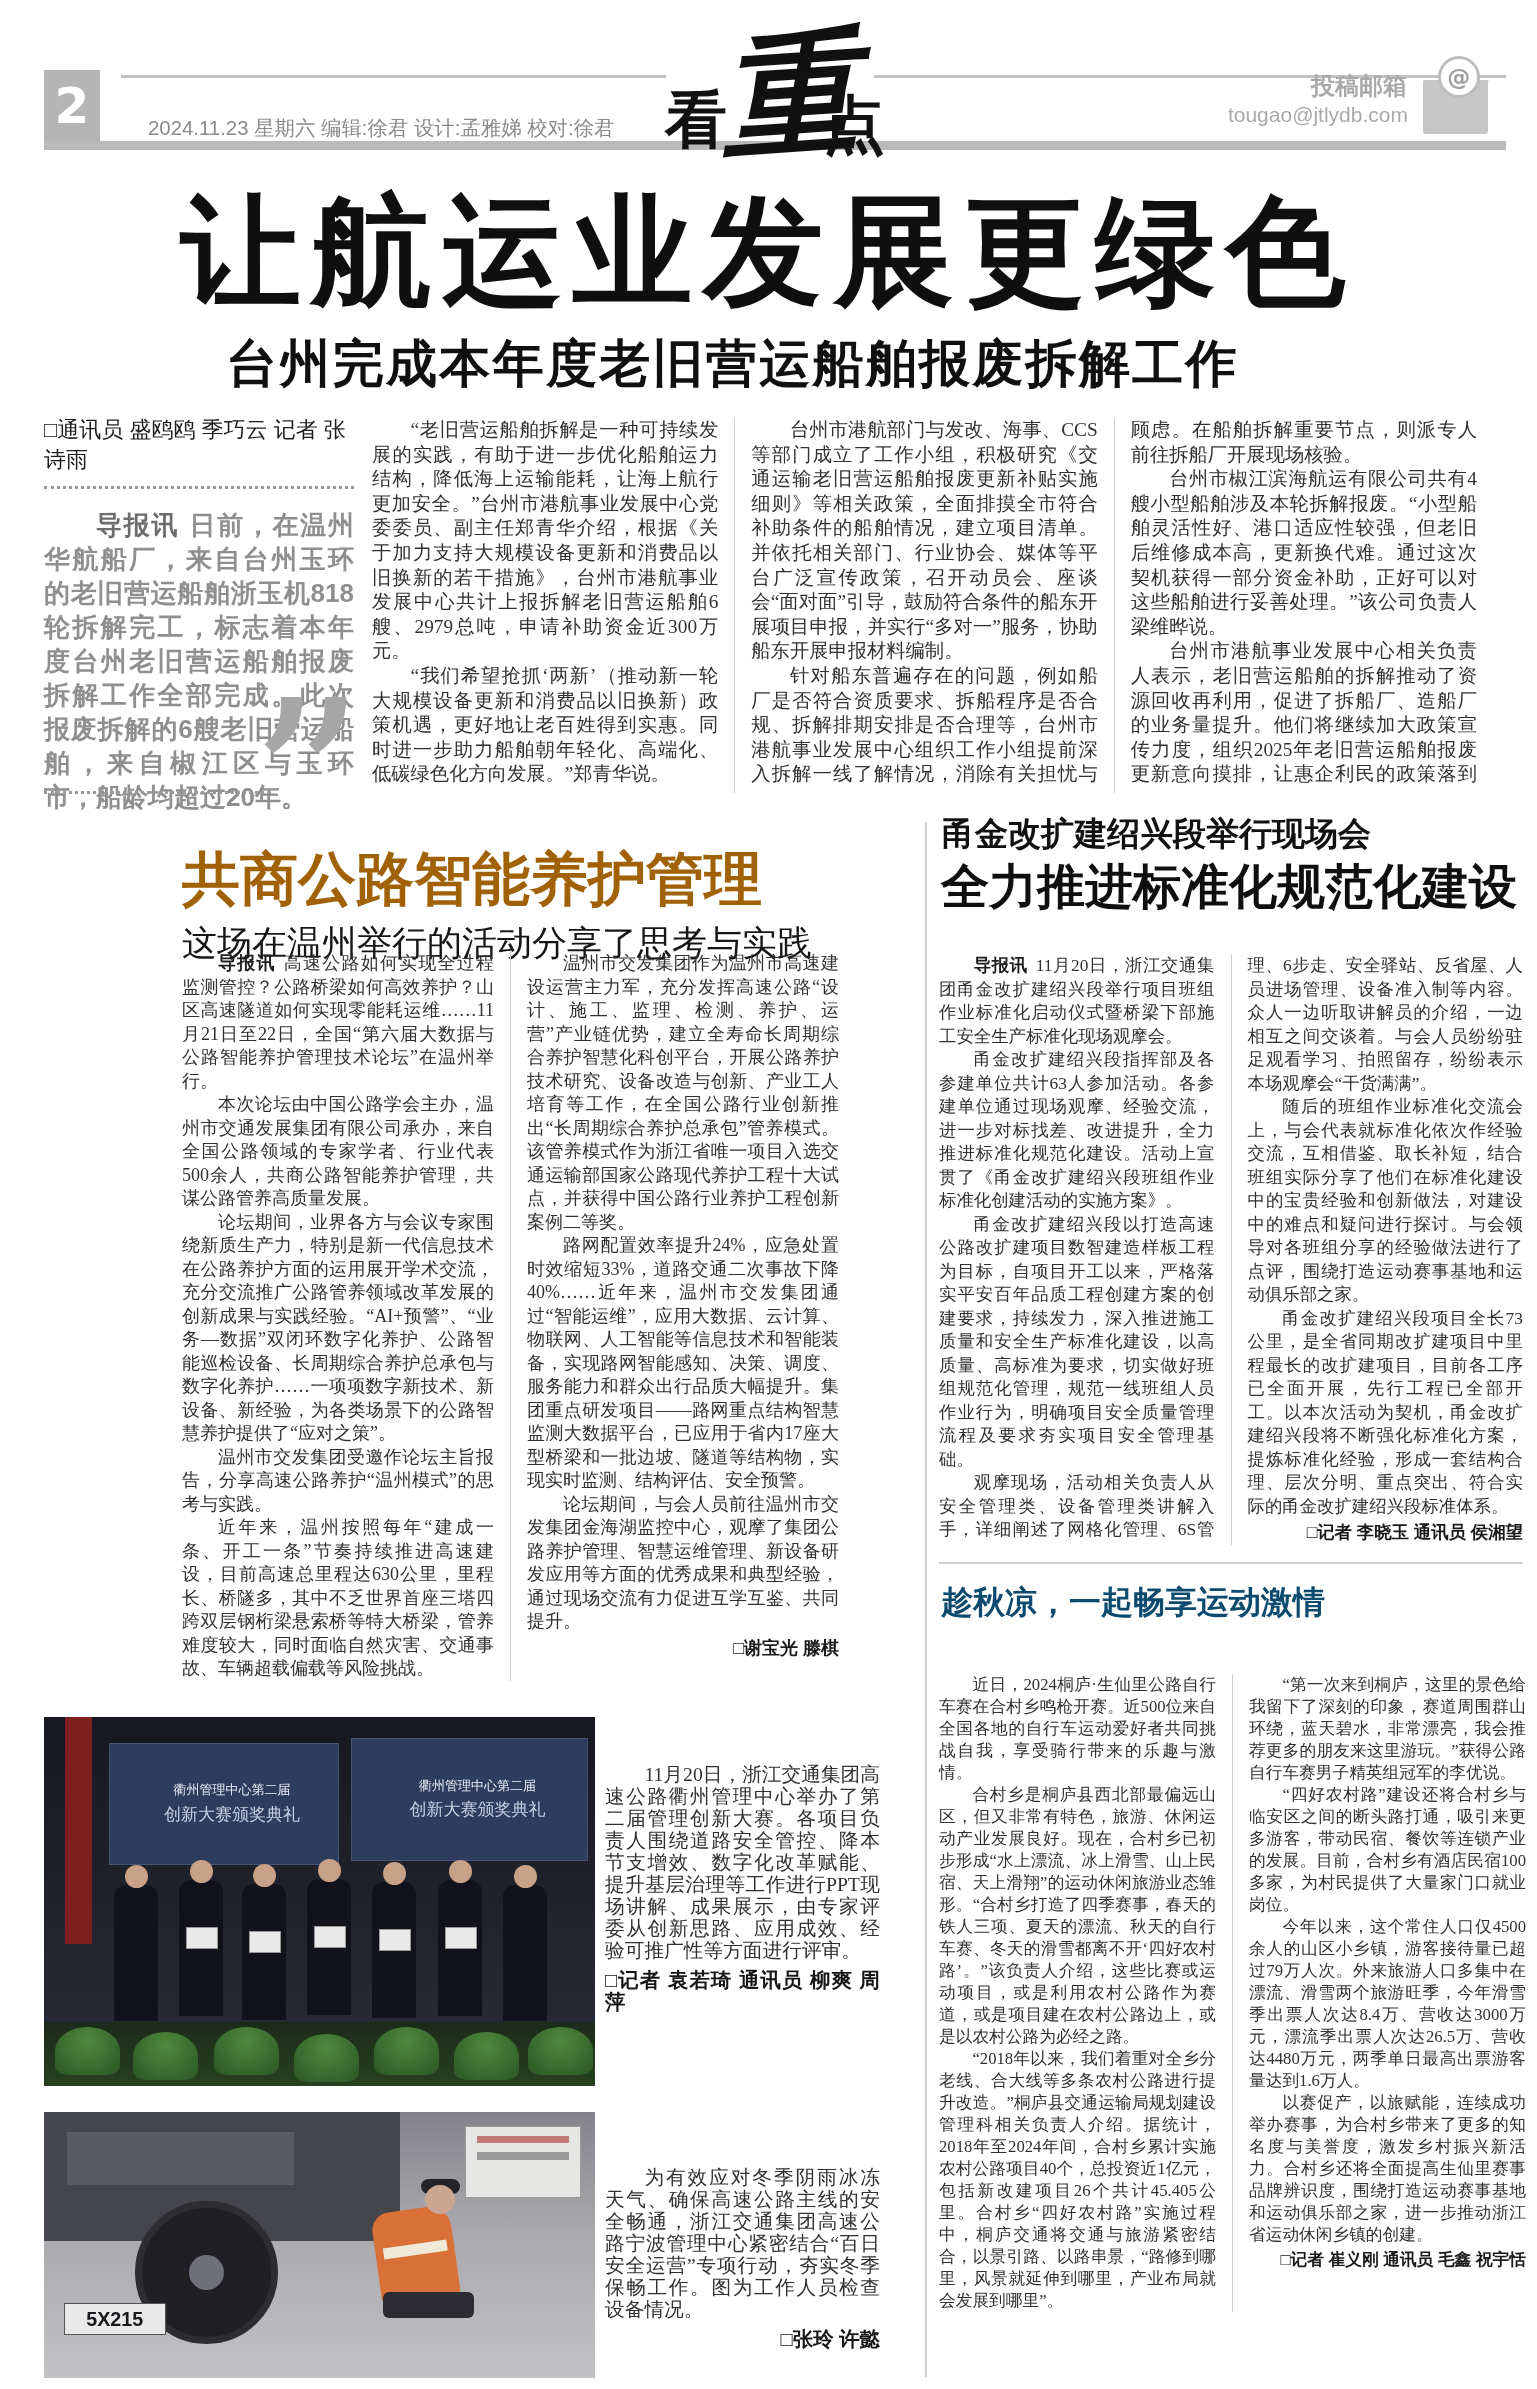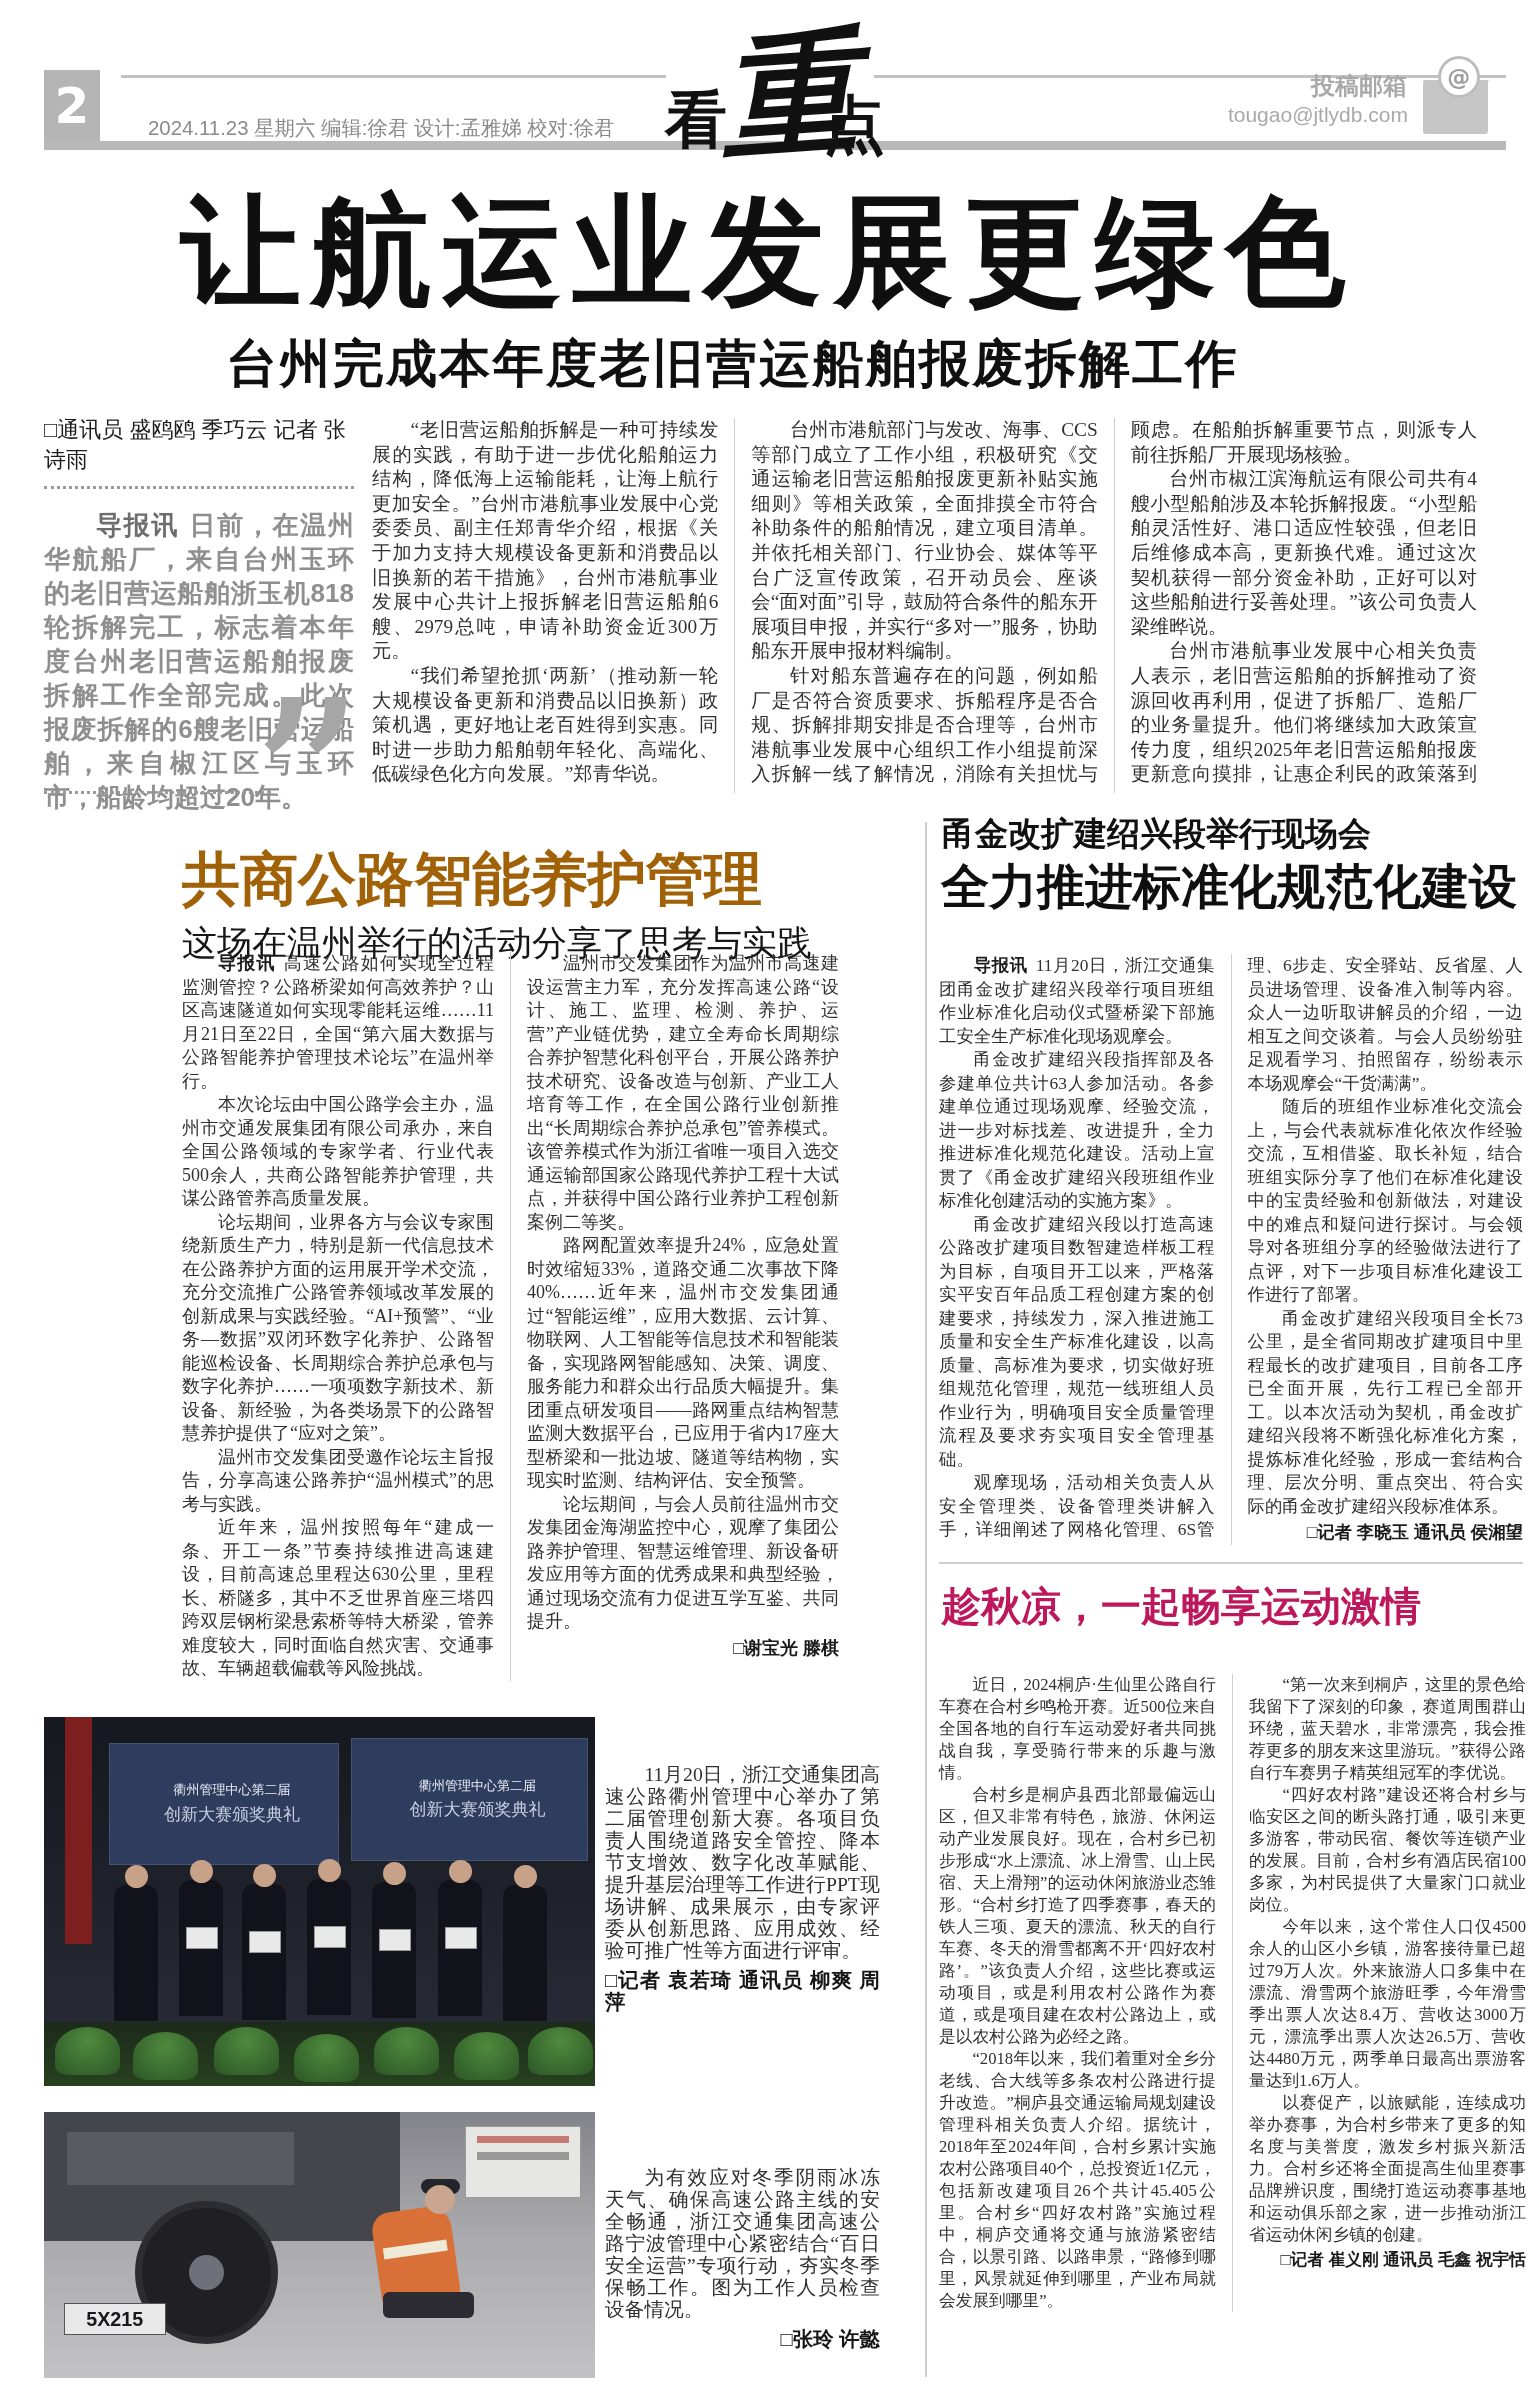--- a/index.html
+++ b/index.html
@@ -66,21 +66,21 @@
   .yj-kicker{left:942px;top:817px;font-family:"Liberation Sans",sans-serif;font-weight:700;
              font-size:33px;color:#111;line-height:1;}
   .yj-headline{left:941px;top:863px;font-family:"Liberation Sans",sans-serif;font-weight:900;
                font-size:48px;color:#0f0f0f;line-height:1;}
   .yj-cols{left:939px;top:954px;width:584px;column-count:2;font-size:17.4px;line-height:23.5px;}
 
   .hr-mid-right{left:939px;top:1562px;width:584px;height:1.5px;background:#cfcfcf;}
 
   
   .cy-headline{left:941px;top:1586px;font-family:"Liberation Sans",sans-serif;font-weight:900;
-               font-size:40px;color:#be185d;line-height:1;}
+               font-size:32px;color:#0c4a6e;line-height:1;}
   .cy-cols{left:939px;top:1674px;width:587px;column-count:2;font-size:16.7px;line-height:22px;}
 
   
   .caption{left:605px;width:275px;font-size:19.7px;line-height:22px;text-align:justify;color:#303030;}
   .caption p{margin:0;text-indent:2em;}
   .cap-byline{text-indent:0 !important;font-family:"Liberation Sans",sans-serif;font-weight:700;
               margin-top:7.6px !important;color:#161616;font-size:20.4px;}
   .cap-byline.right{text-align:right;}
   .cap1{top:1763px;}
   .cap2{top:2166px;}
@@ -180,21 +180,21 @@
   </div>
 
   <div class="abs vert-rule-right"></div>
   <div class="abs yj-kicker">甬金改扩建绍兴段举行现场会</div>
   <div class="abs yj-headline">全力推进标准化规范化建设</div>
   <div class="abs article-cols yj-cols">
     <p><span class="lbl">导报讯</span><span>11月20日，浙江交通集团甬金改扩建绍兴段举行项目班组作业标准化启动仪式暨桥梁下部施工安全生产标准化现场观摩会。</span></p>
     <p>甬金改扩建绍兴段指挥部及各参建单位共计63人参加活动。各参建单位通过现场观摩、经验交流，进一步对标找差、改进提升，全力推进标准化规范化建设。活动上宣贯了《甬金改扩建绍兴段班组作业标准化创建活动的实施方案》。</p>
     <p>甬金改扩建绍兴段以打造高速公路改扩建项目数智建造样板工程为目标，自项目开工以来，严格落实平安百年品质工程创建方案的创建要求，持续发力，深入推进施工质量和安全生产标准化建设，以高质量、高标准为要求，切实做好班组规范化管理，规范一线班组人员作业行为，明确项目安全质量管理流程及要求夯实项目安全管理基础。</p>
     <p>观摩现场，活动相关负责人从安全管理类、设备管理类讲解入手，详细阐述了网格化管理、6S管理、6步走、安全驿站、反省屋、人员进场管理、设备准入制等内容。众人一边听取讲解员的介绍，一边相互之间交谈着。与会人员纷纷驻足观看学习、拍照留存，纷纷表示本场观摩会“干货满满”。</p>
-    <p>随后的班组作业标准化交流会上，与会代表就标准化依次作经验交流，互相借鉴、取长补短，结合班组实际分享了他们在标准化建设中的宝贵经验和创新做法，对建设中的难点和疑问进行探讨。与会领导对各班组分享的经验做法进行了点评，对下一步项目标准化建设工作进行了部署。</p>
+    <p>随后的班组作业标准化交流会上，与会代表就标准化依次作经验交流，互相借鉴、取长补短，结合班组实际分享了他们在标准化建设中的宝贵经验和创新做法，对建设中的难点和疑问进行探讨。与会领导对各班组分享的经验做法进行了点评，围绕打造运动赛事基地和运动俱乐部之家。</p>
     <p>甬金改扩建绍兴段项目全长73公里，是全省同期改扩建项目中里程最长的改扩建项目，目前各工序已全面开展，先行工程已全部开工。以本次活动为契机，甬金改扩建绍兴段将不断强化标准化方案，提炼标准化经验，形成一套结构合理、层次分明、重点突出、符合实际的甬金改扩建绍兴段标准体系。</p>
     <p class="byline-end">□记者 李晓玉 通讯员 侯湘望</p>
   </div>
 
   <div class="abs hr-mid-right"></div>
 
   <div class="abs cy-headline">趁秋凉，一起畅享运动激情</div>
   <div class="abs article-cols cy-cols">
     <p>近日，2024桐庐·生仙里公路自行车赛在合村乡鸣枪开赛。近500位来自全国各地的自行车运动爱好者共同挑战自我，享受骑行带来的乐趣与激情。</p>
     <p>合村乡是桐庐县西北部最偏远山区，但又非常有特色，旅游、休闲运动产业发展良好。现在，合村乡已初步形成“水上漂流、冰上滑雪、山上民宿、天上滑翔”的运动休闲旅游业态雏形。“合村乡打造了四季赛事，春天的铁人三项、夏天的漂流、秋天的自行车赛、冬天的滑雪都离不开‘四好农村路’。”该负责人介绍，这些比赛或运动项目，或是利用农村公路作为赛道，或是项目建在农村公路边上，或是以农村公路为必经之路。</p>

